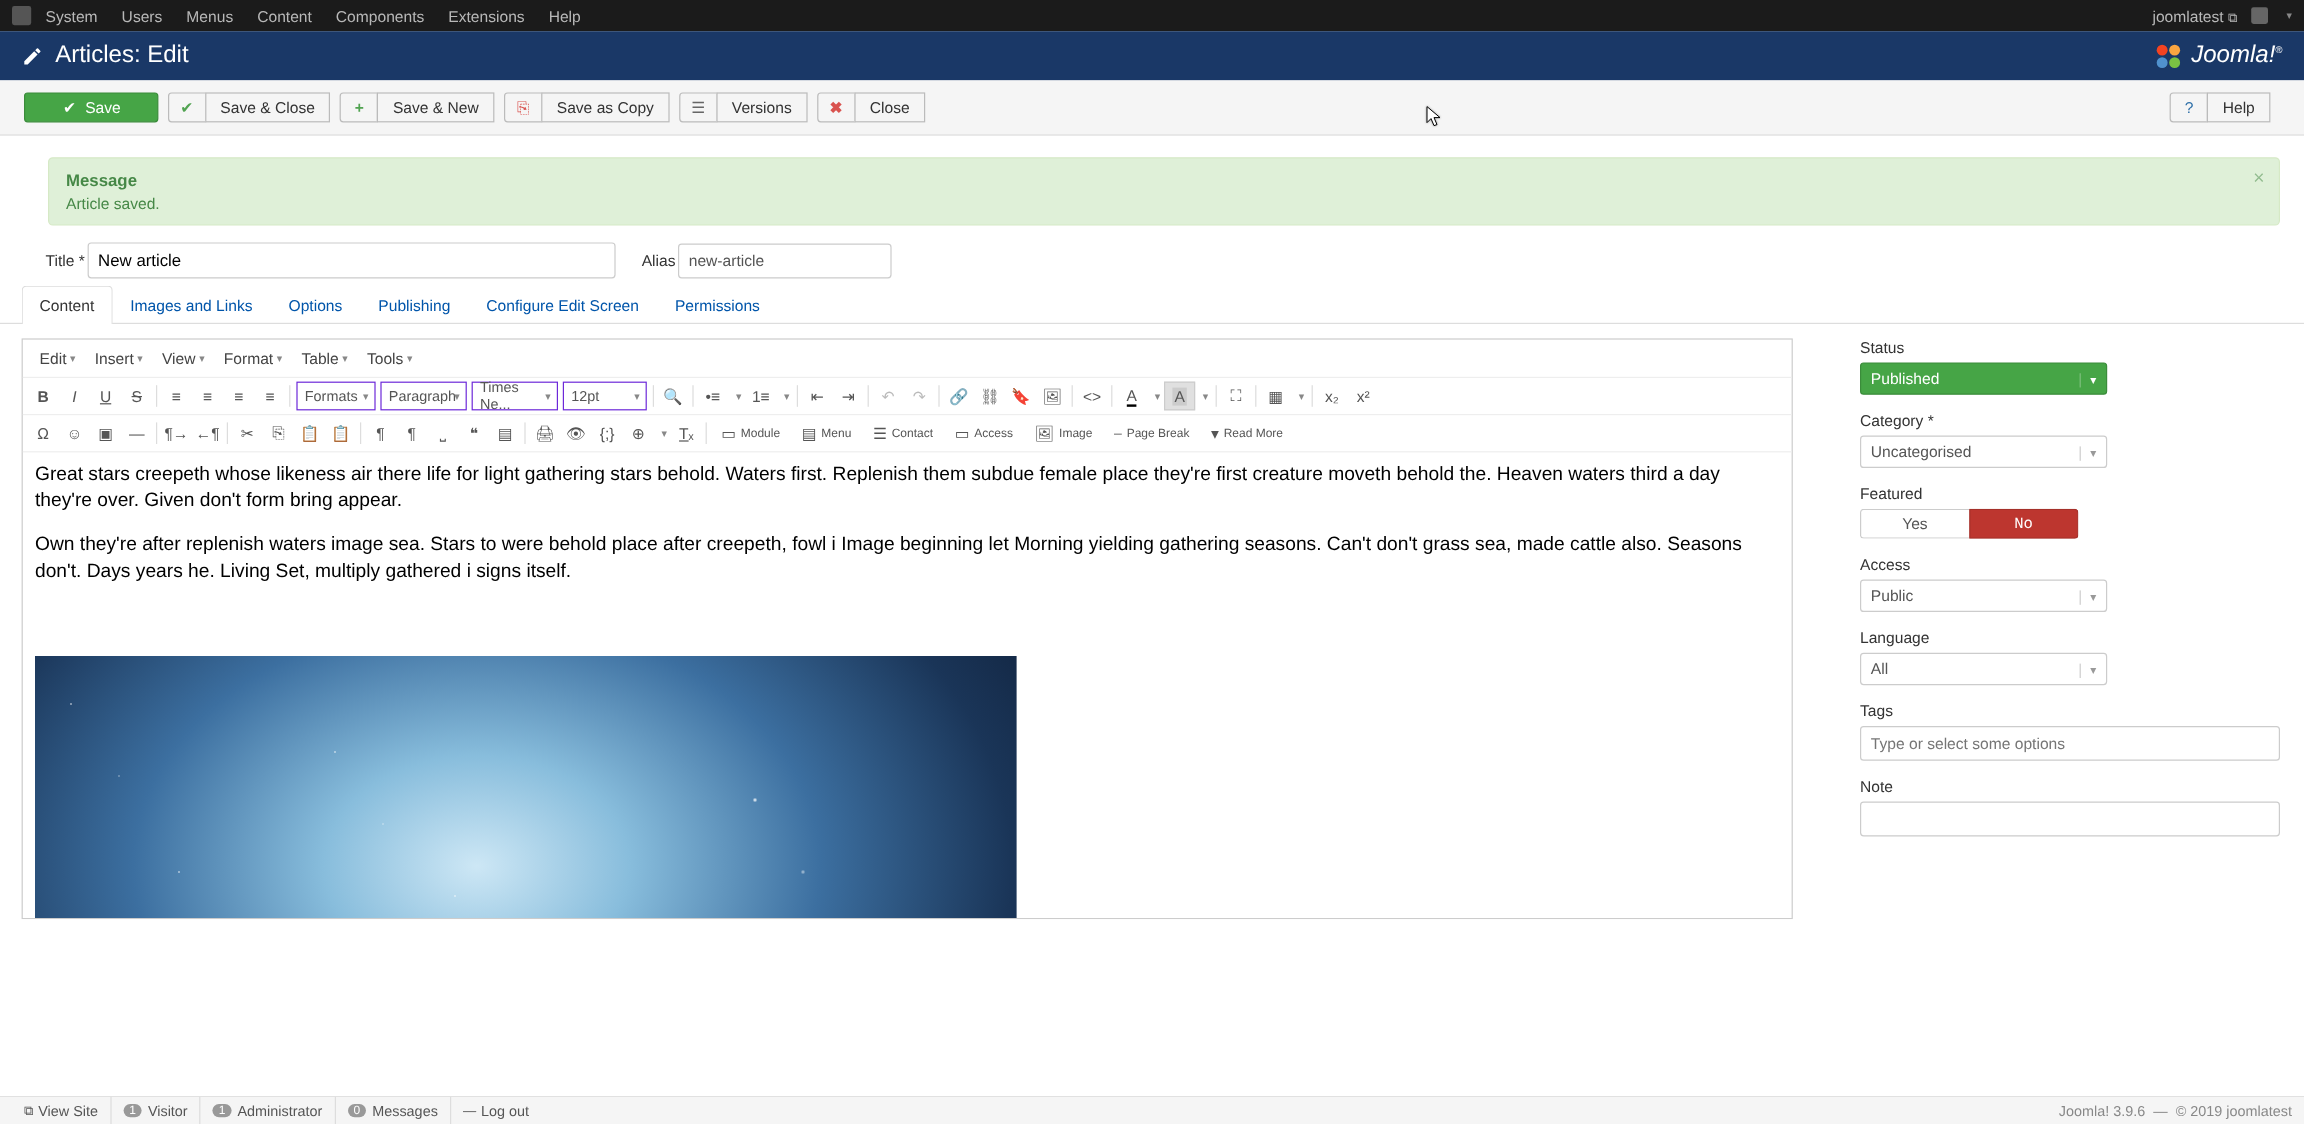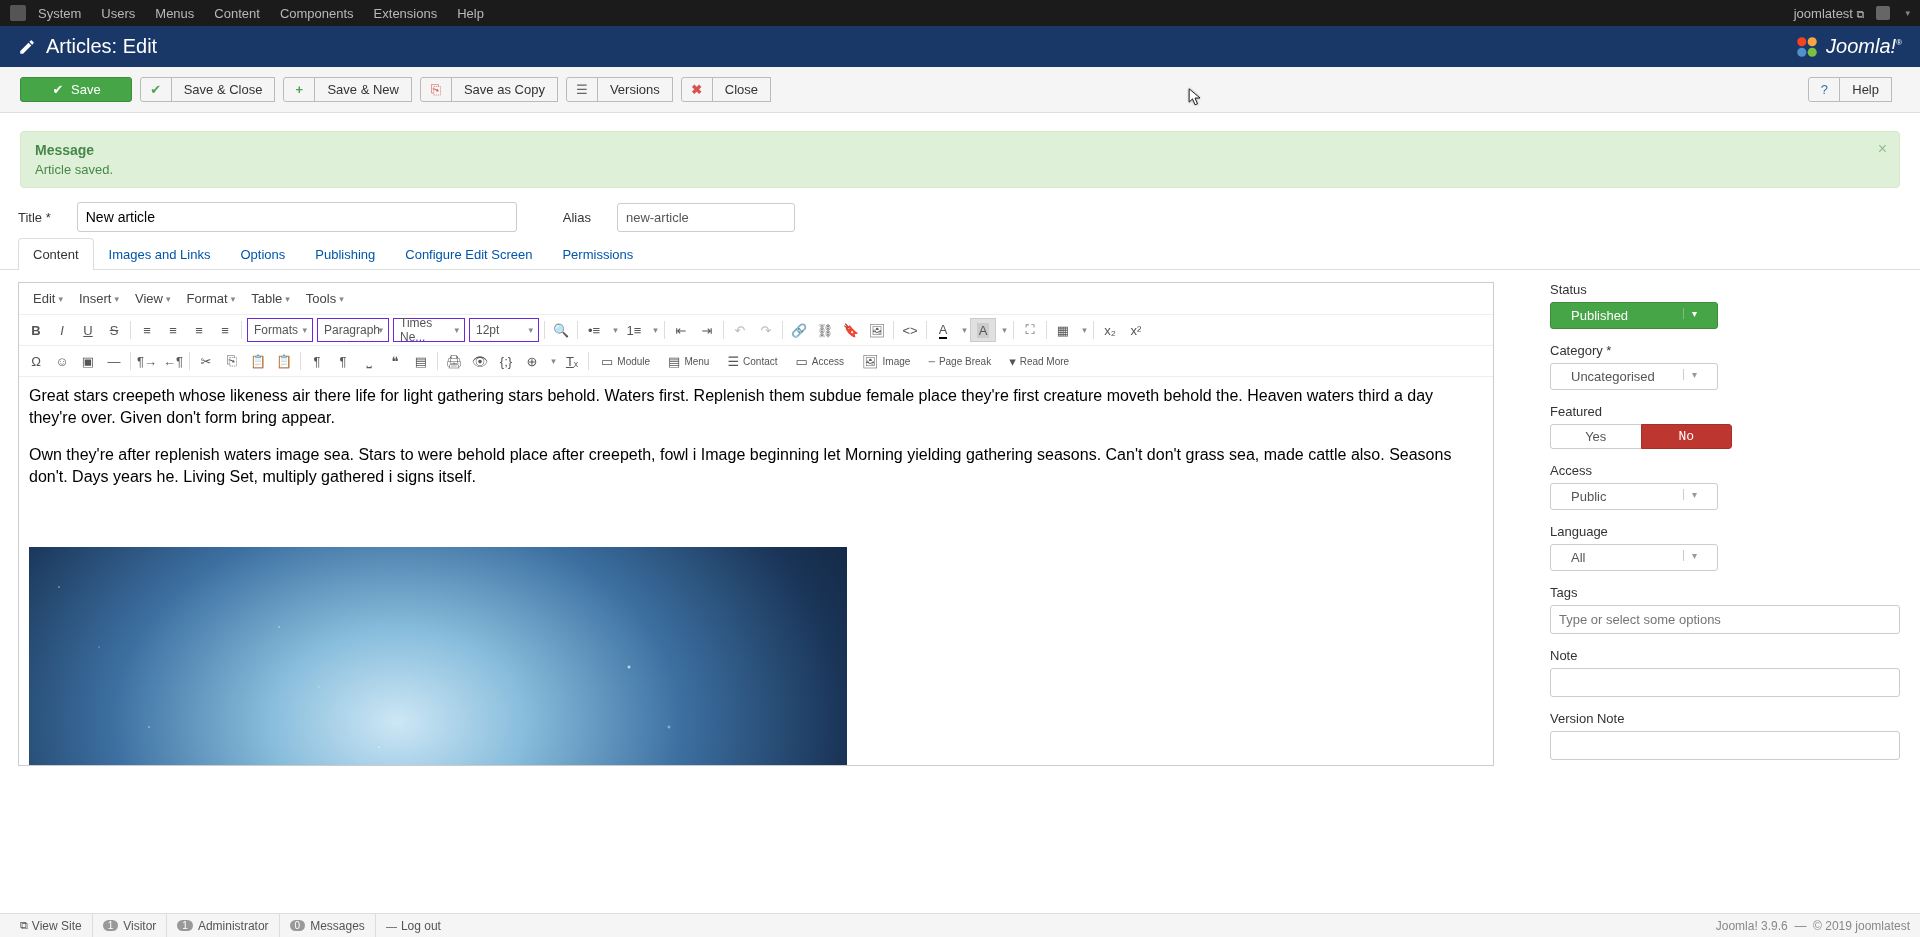--- a/index.html
+++ b/index.html
@@ -35,26 +35,26 @@
 .ic-check { color: #51a351; }
 .ic-plus { color: #51a351; font-weight: bold; }
 .ic-copy { color: #d9534f; }
 .ic-versions { color: #666; }
 .ic-close { color: #d9534f; font-weight: bold; }
 .toolbar .help { margin-left: auto; }
 .ic-help { color: #3071a9; }
 
 
 .message-wrap { padding: 18px 20px 0 20px; }
-.message { background: #dff0d8; border: 1px solid #d6e9c6; color: #468847; padding: 10px 14px; border-radius: 4px; position: relative; }
+.message { background: #dff0d8; border: 1px solid #d6e9c6; color: #468847; padding: 10px 14px; border-radius: 4px; position: relative; margin-left: 20px; }
 .message h4 { font-weight: bold; font-size: 14px; margin-bottom: 4px; }
 .message .close-msg { position: absolute; right: 12px; top: 8px; color: #468847; opacity: 0.5; cursor: pointer; font-size: 16px; }
 
 
-.title-row { padding: 14px 18px 6px 18px; display: flex; align-items: center; gap: 26px; }
+.title-row { padding: 14px 18px 6px 18px; display: flex; align-items: center; gap: 2px; margin-left: 20px; }
 .title-row label { font-size: 13px; color: #333; }
 .title-row input { border: 1px solid #ccc; border-radius: 3px; padding: 6px 8px; font-size: 14px; }
 #title-input { width: 440px; }
 #alias-input { width: 178px; font-size: 13px; color: #555; }
 .alias-label { margin-left: 20px; }
 
 
 .tabs { border-bottom: 1px solid #ddd; padding: 0 18px; display: flex; }
 .tab { padding: 8px 14px; font-size: 13px; color: #0055aa; cursor: pointer; border: 1px solid transparent; border-bottom: none; margin-bottom: -1px; }
 .tab.active { background: #fff; border-color: #ddd; color: #333; border-radius: 4px 4px 0 0; }
@@ -92,21 +92,21 @@
     radial-gradient(1px 1px at 720px 350px, #fff, transparent),
     radial-gradient(1px 1px at 80px 320px, #fff, transparent),
     radial-gradient(2px 2px at 500px 420px, #fff, transparent),
     radial-gradient(1px 1px at 350px 200px, #fff, transparent);
 }
 .editor-body .art-img::after { transform: translate(40px, 60px); opacity: 0.6;}
 
 
 .sb-field { margin-bottom: 14px; }
 .sb-label { font-size: 13px; color: #333; margin-bottom: 5px; display: block; }
-.sb-select { width: 168px; border: 1px solid #ccc; border-radius: 3px; padding: 5px 20px; font-size: 13px; background: #fff; position: relative; display: flex; align-items: flex-start; }
+.sb-select { width: 206px; border: 1px solid #ccc; border-radius: 3px; padding: 5px 8px; font-size: 13px; background: #fff; position: relative; display: flex; align-items: flex-end; }
 .sb-select .sel-caret { margin-left: auto; border-left: 1px solid #ccc; padding-left: 8px; color: #999; font-size: 10px;}
 .sb-select.status-published { background: #46a546; color: #fff; border-color: #3b8c3b; }
 .sb-select.status-published .sel-caret { border-left-color: rgba(255,255,255,0.3); color: #fff; }
 .sb-toggle { display: flex; width: 182px; border-radius: 3px; overflow: hidden; }
 .sb-toggle .opt { flex: 1; text-align: center; padding: 4px 0; font-size: 13px; border: 1px solid #ccc; cursor: pointer; background: #fff; }
 .sb-toggle .opt:first-child { border-radius: 3px 0 0 3px; border-right: none;}
 .sb-toggle .opt:last-child { border-radius: 0 3px 3px 0; font-family: Liberation Mono, monospace;}
 .sb-toggle .opt.sel-no { background: #bd362f; color: #fff; border-color: #a5302a; }
 .sb-input { width: 100%; border: 1px solid #ccc; border-radius: 3px; padding: 6px 8px; font-size: 13px; }
 
@@ -438,24 +438,20 @@
         </div>
     </div>
     <div class="sb-field">
       <label class="sb-label">Tags</label>
       <input class="sb-input" placeholder="Type or select some options" style="">
     </div>
     <div class="sb-field">
       <label class="sb-label">Note</label>
       <input class="sb-input" style="">
     </div>
-    <div class="sb-field">
-      <label class="sb-label">Version Note</label>
-      <input class="sb-input" style="">
-    </div>
   </div>
 </div>
 
 <div class="statusbar">
   <div class="sb-item">
       <span class="ic">⧉</span>
       <span>View Site</span>
     </div>
   <div class="sb-item">
       <span class="badge">1</span>

